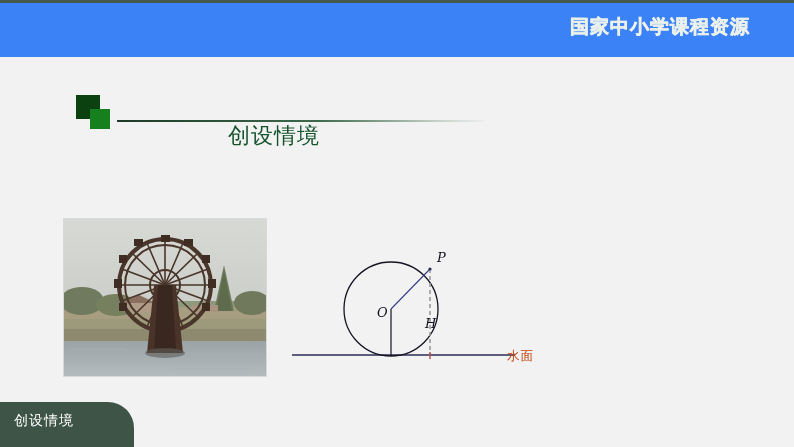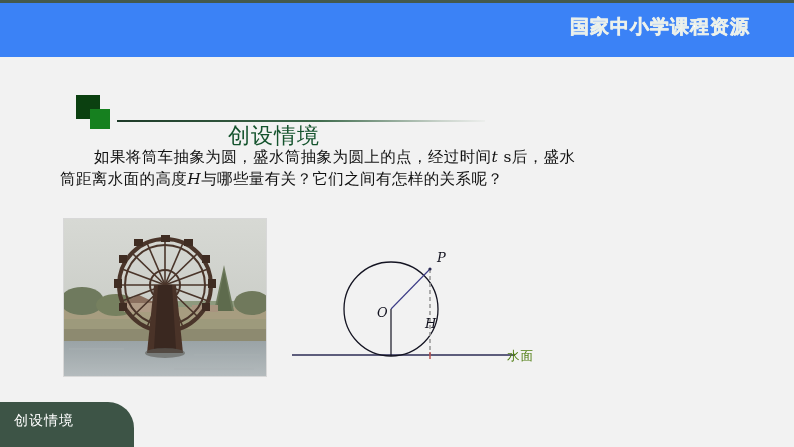--- a/index.html
+++ b/index.html
@@ -155,21 +155,21 @@
   .label-p { left: 152px; top: 15px; }
   .label-o { left: 92px;  top: 70px; }
   .label-h { left: 140px; top: 81px; }
   .label-water {
     position: absolute;
     left: 222px;
     top: 113px;
     font-family: "DejaVu Sans", sans-serif;
     font-style: normal;
     font-size: 12.5px;
-    color: #4d7c0f;
+    color: #c2410c;
     letter-spacing: 1px;
     white-space: nowrap;
   }
 
   
   .footer-area {
     position: absolute;
     left: 0;
     top: 400px;
     width: 794px;
@@ -207,21 +207,20 @@
 
   <div class="body-area"></div>
 
   <div class="deco-squares">
     <div class="sq-dark"></div>
     <div class="sq-light"></div>
   </div>
   <div class="section-title">创设情境</div>
   <div class="title-rule"></div>
 
-  <div class="paragraph"><span>如果将筒车抽象为圆，盛水筒抽象为圆上的点，经过时间</span><span class="var">t</span><span> s后，盛水筒距离水面的高度</span><span class="var">H</span><span>与哪些量有关？它们之间有怎样的关系呢？</span></div>
 
   <div class="photo">
     <svg width="202" height="157" viewBox="0 0 202 157">
       <defs>
         <linearGradient id="skyg" x1="0" y1="0" x2="0" y2="1">
           <stop offset="0%" stop-color="#d7d9d4"></stop>
           <stop offset="100%" stop-color="#c3c6c0"></stop>
         </linearGradient>
         <linearGradient id="waterg" x1="0" y1="0" x2="0" y2="1">
           <stop offset="0%" stop-color="#9aa3a6"></stop>

